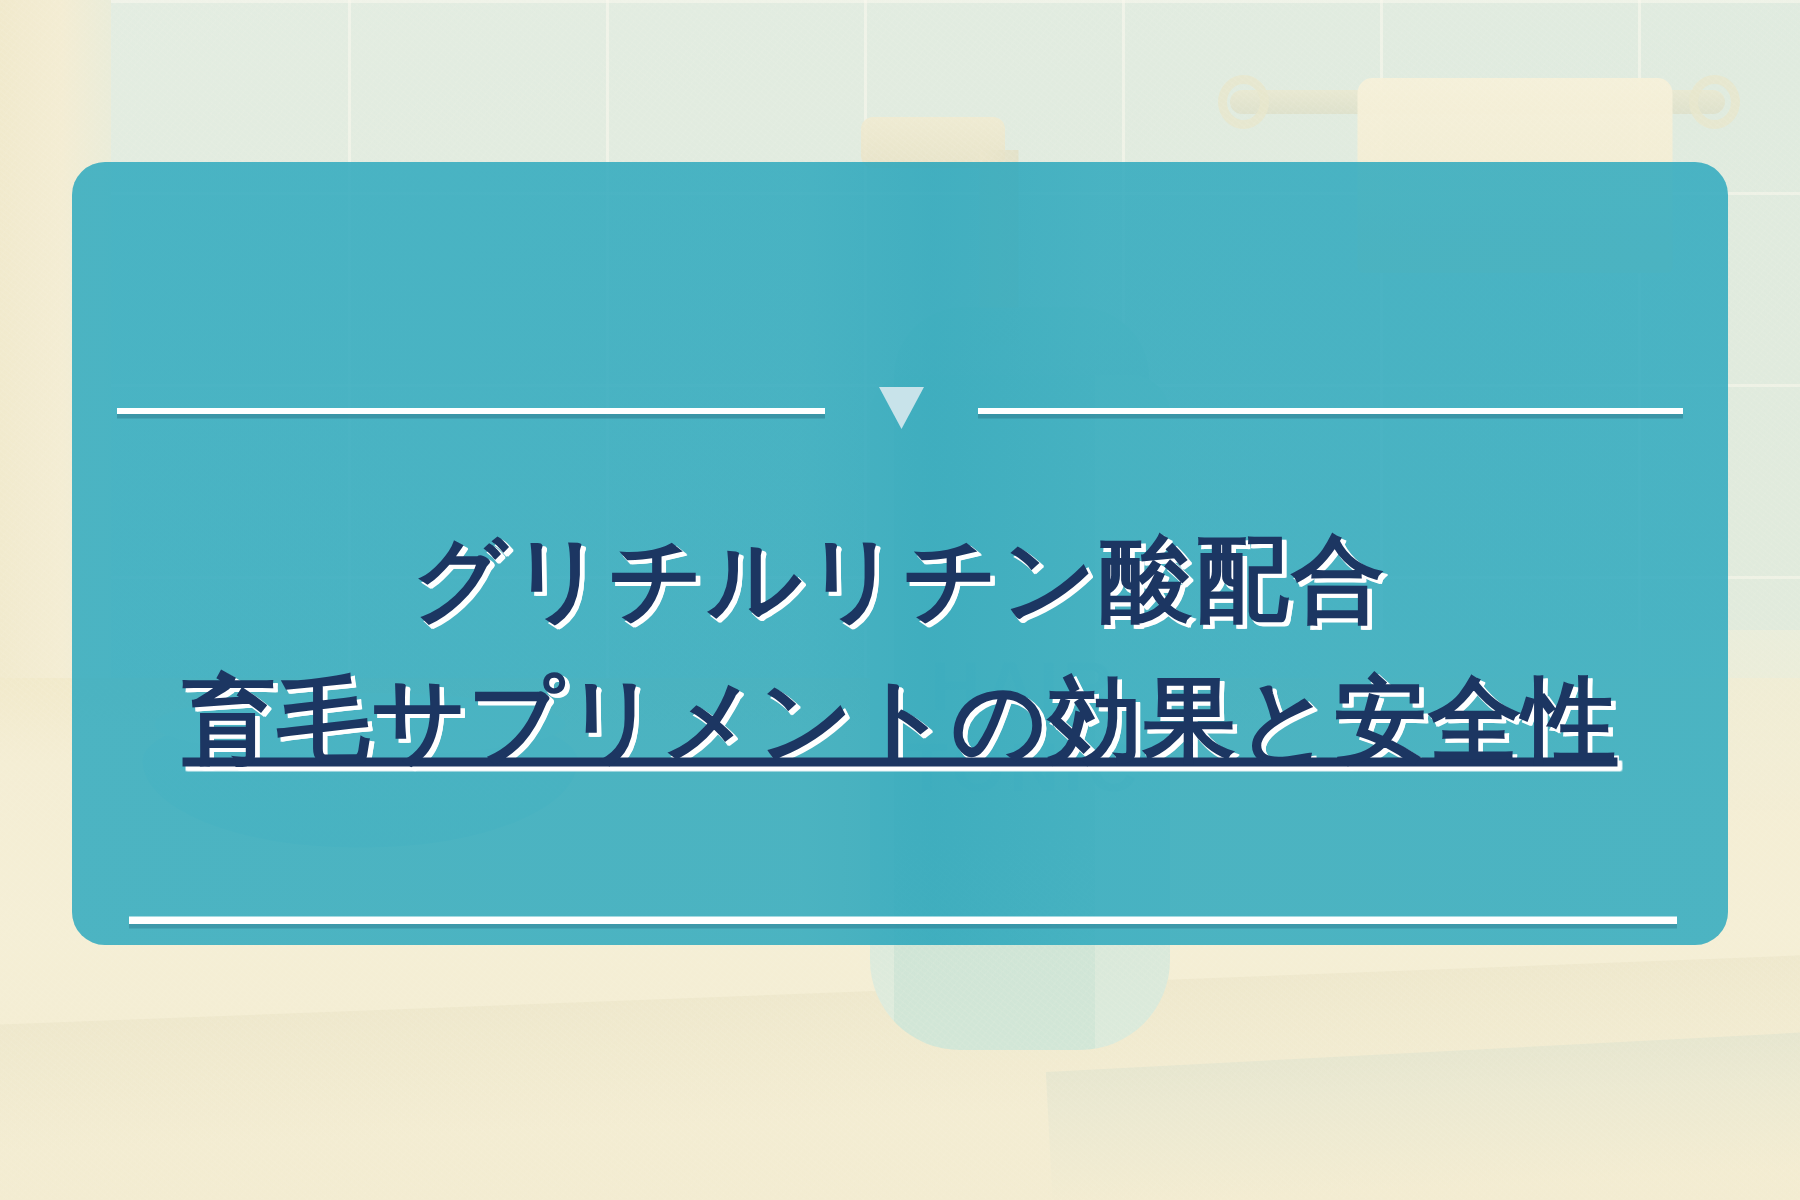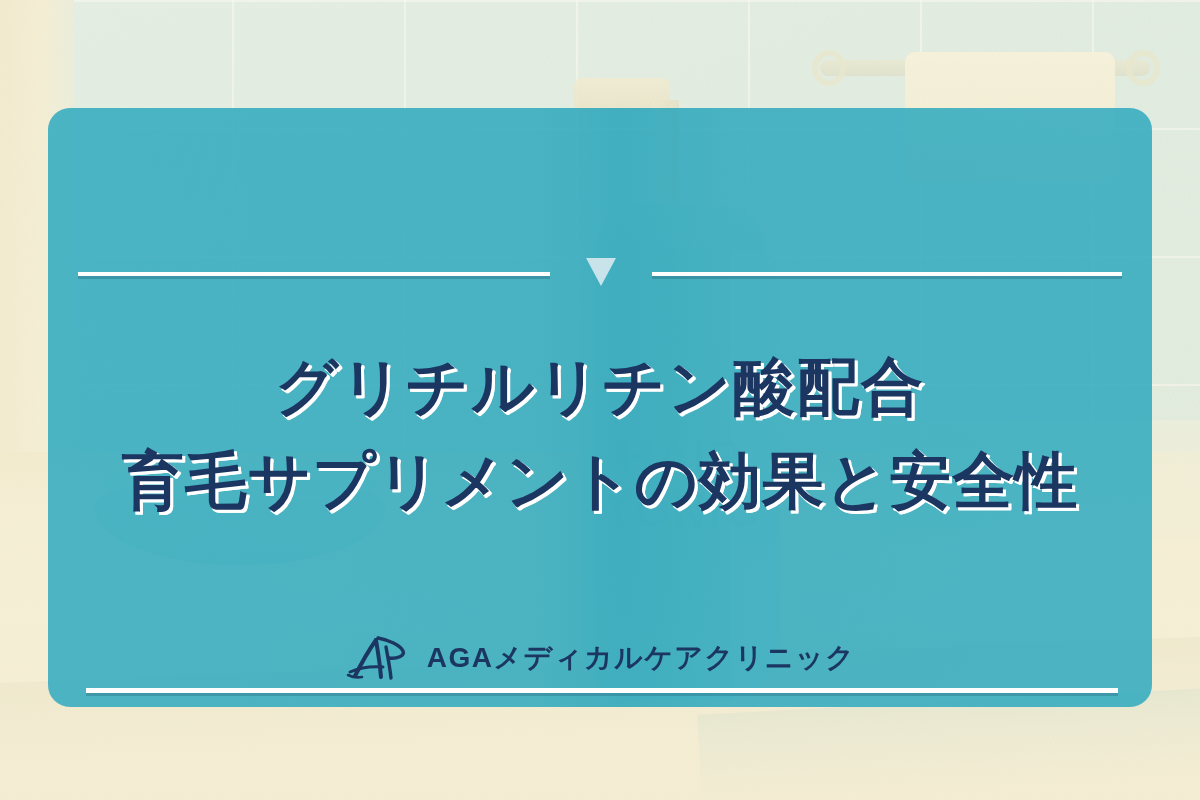--- a/index.html
+++ b/index.html
@@ -172,21 +172,21 @@
     position: absolute; inset: 0;
     background: linear-gradient(to bottom, rgba(245,239,213,0.38), rgba(245,239,213,0.55));
   }
 
   
   .card {
     position: absolute;
     left: 48px;
     top: 108px;
     width: 1104px;
-    height: 599px;
+    height: 522px;
     border-radius: 22px;
     background: rgba(49,170,190,0.86);
     overflow: hidden;
   }
   .card-tint {
     position: absolute; inset: 0;
     background: linear-gradient(to right,
       rgba(71,179,198,0.18) 0%,
       rgba(60,172,190,0.10) 44%,
       rgba(36,158,180,0.22) 52%,
@@ -243,21 +243,21 @@
     line-height: 94px;
     font-weight: 700;
     letter-spacing: 2px;
     text-shadow:
        3px 3px 0 #ffffff,
        2px 3px 0 #ffffff,
        3px 2px 0 #ffffff;
     white-space: nowrap;
   }
   .headline .line { display: block; }
-  .headline .line2 { letter-spacing: 1px; }
+  .headline .line2 { letter-spacing: 1px; text-decoration: underline; }
 
   
   .brand {
     position: absolute;
     left: 0; right: 0;
     top: 526px;
     display: flex;
     align-items: center;
     justify-content: center;
     gap: 16px;

